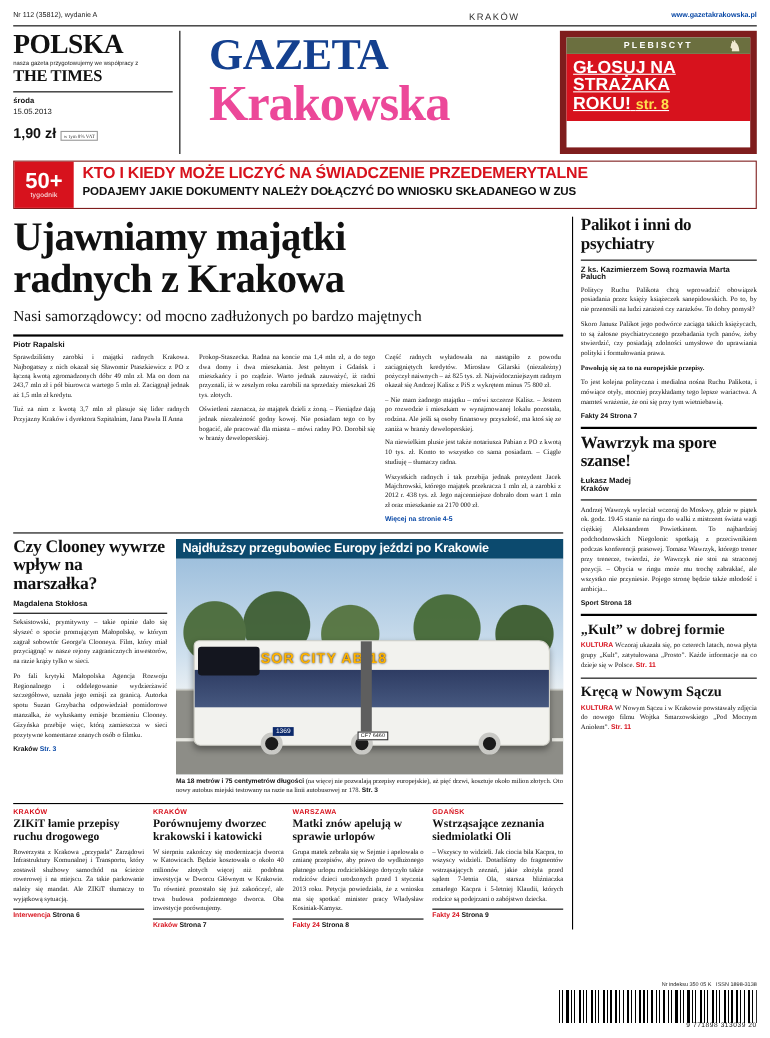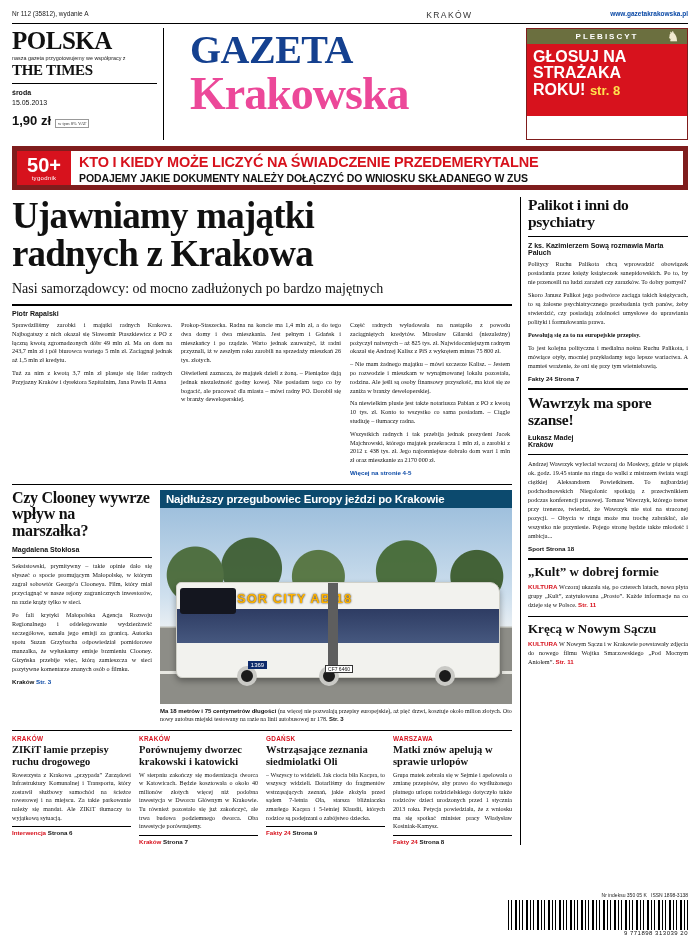--- a/index.html
+++ b/index.html
@@ -30,29 +30,29 @@
   .date-block { font-family:"Liberation Sans", sans-serif; font-size:7px; line-height:1.45; }
   .date-block .d1 { font-weight:bold; }
   .price-row { display:flex; align-items:flex-end; gap:4px; margin-top:5px; }
   .price { font-family:"Liberation Sans", sans-serif; font-weight:bold; font-size:13px; }
   .price-note { font-size:4.6px; line-height:1.15; color:#333; border:1px solid #999; padding:1px 2px; }
 
   .mh-mid { flex:1; padding:2px 8px 0 10px; }
   .gazeta { font-family:"Liberation Serif", serif; font-weight:bold; font-size:40px; line-height:0.98; color:#14408f; letter-spacing:-0.5px; }
   .krakowska { font-family:"Liberation Serif", serif; font-weight:bold; font-size:46px; line-height:1.0; color:#ec4899; letter-spacing:-1px; margin-top:2px;}
 
-  .mh-right { width:162px; border:1px solid #7f1d1d; }
+  .mh-right { width:179px; border:6px solid #7f1d1d; }
   .pleb { background:#6b6f3f; color:#fff; text-align:center; font-family:"Liberation Sans", sans-serif; font-weight:bold; font-size:8px; letter-spacing:2px; padding:3px 0; position:relative; }
   .pleb .horse { position:absolute; right:6px; top:0px; font-size:13px; color:#f0ead0; }
-  .pleb-body { background:#d7121d; color:#fff; padding:5px 6px 18px; }
+  .pleb-body { background:#d7121d; color:#fff; padding:5px 6px 7px;text-decoration:underline; }
   .pleb-body div { font-family:"Liberation Sans", sans-serif; font-weight:bold; font-size:16px; line-height:1.02; }
   .pleb-body .str { color:#ffe14d; font-size:13px; }
 
   
-  .promo { display:flex; margin-top:6px; border:5px solid #7f1d1d; height:44px; }
+  .promo { display:flex; margin-top:6px; border:1px solid #7f1d1d; height:44px; }
   .promo-badge { width:54px; background:#d7121d; color:#fff; display:flex; flex-direction:column; align-items:center; justify-content:center; }
   .promo-badge .n { font-family:"Liberation Sans", sans-serif; font-weight:bold; font-size:20px; line-height:1; }
   .promo-badge .t { font-family:"Liberation Sans", sans-serif; font-size:6px; letter-spacing:.3px; }
   .promo-text { flex:1; padding:3px 8px; }
   .promo-text .l1 { font-family:"Liberation Sans", sans-serif; font-weight:bold; font-size:14.5px; color:#d7121d; letter-spacing:-0.2px; }
   .promo-text .l2 { font-family:"Liberation Sans", sans-serif; font-weight:bold; font-size:10.5px; color:#111; margin-top:2px; letter-spacing:-0.1px;}
 
   
   .grid { display:flex; margin-top:7px; gap:8px; }
   .col-main { width:500px; }
@@ -278,38 +278,38 @@
         </div>
         <div class="bcol">
           <div class="kicker">KRAKÓW</div>
           <h3>Porównujemy dworzec krakowski i katowicki</h3>
           <p>W sierpniu zakończy się modernizacja dworca w Katowicach. Będzie kosztowała o około 40 milionów złotych więcej niż podobna inwestycja w Dworcu Głównym w Krakowie. Tu również pozostało się już zakończyć, ale trwa budowa podziemnego dworca. Oba inwestycje porównujemy.</p>
           <div class="tag bsep">
             <span style="color:#d7121d">Kraków</span>
             <span>Strona 7</span>
           </div>
         </div>
+        <div class="bcol w4">
+          <div class="kicker">WARSZAWA</div>
+          <h3>Matki znów apelują w sprawie urlopów</h3>
+          <p>Grupa matek zebrała się w Sejmie i apelowała o zmianę przepisów, aby prawo do wydłużonego płatnego urlopu rodzicielskiego dotyczyło także rodziców dzieci urodzonych przed 1 stycznia 2013 roku. Petycja powiedziała, że z wniosku ma się spotkać minister pracy Władysław Kosiniak-Kamysz.</p>
+          <div class="tag bsep">
+            <span style="color:#d7121d">Fakty 24</span>
+            <span>Strona 8</span>
+          </div>
+        </div>
         <div class="bcol">
           <div class="kicker">GDAŃSK</div>
           <h3>Wstrząsające zeznania siedmiolatki Oli</h3>
           <p>– Wszyscy to widzieli. Jak ciocia biła Kacpra, to wszyscy widzieli. Dotarliśmy do fragmentów wstrząsających zeznań, jakie złożyła przed sądem 7-letnia Ola, starsza bliźniaczka zmarłego Kacpra i 5-letniej Klaudii, których rodzice są podejrzani o zabójstwo dziecka.</p>
           <div class="tag bsep">
             <span style="color:#d7121d">Fakty 24</span>
             <span>Strona 9</span>
           </div>
         </div>
-        <div class="bcol w4">
-          <div class="kicker">WARSZAWA</div>
-          <h3>Matki znów apelują w sprawie urlopów</h3>
-          <p>Grupa matek zebrała się w Sejmie i apelowała o zmianę przepisów, aby prawo do wydłużonego płatnego urlopu rodzicielskiego dotyczyło także rodziców dzieci urodzonych przed 1 stycznia 2013 roku. Petycja powiedziała, że z wniosku ma się spotkać minister pracy Władysław Kosiniak-Kamysz.</p>
-          <div class="tag bsep">
-            <span style="color:#d7121d">Fakty 24</span>
-            <span>Strona 8</span>
-          </div>
-        </div>
       </div>
     </div>
 
     <div class="col-right">
       <h2>Palikot i inni do psychiatry</h2>
       <div class="rr"></div>
       <div class="lead">
         <span>Z ks. Kazimierzem Sową</span>
         <span>rozmawia Marta Paluch</span>
       </div>

